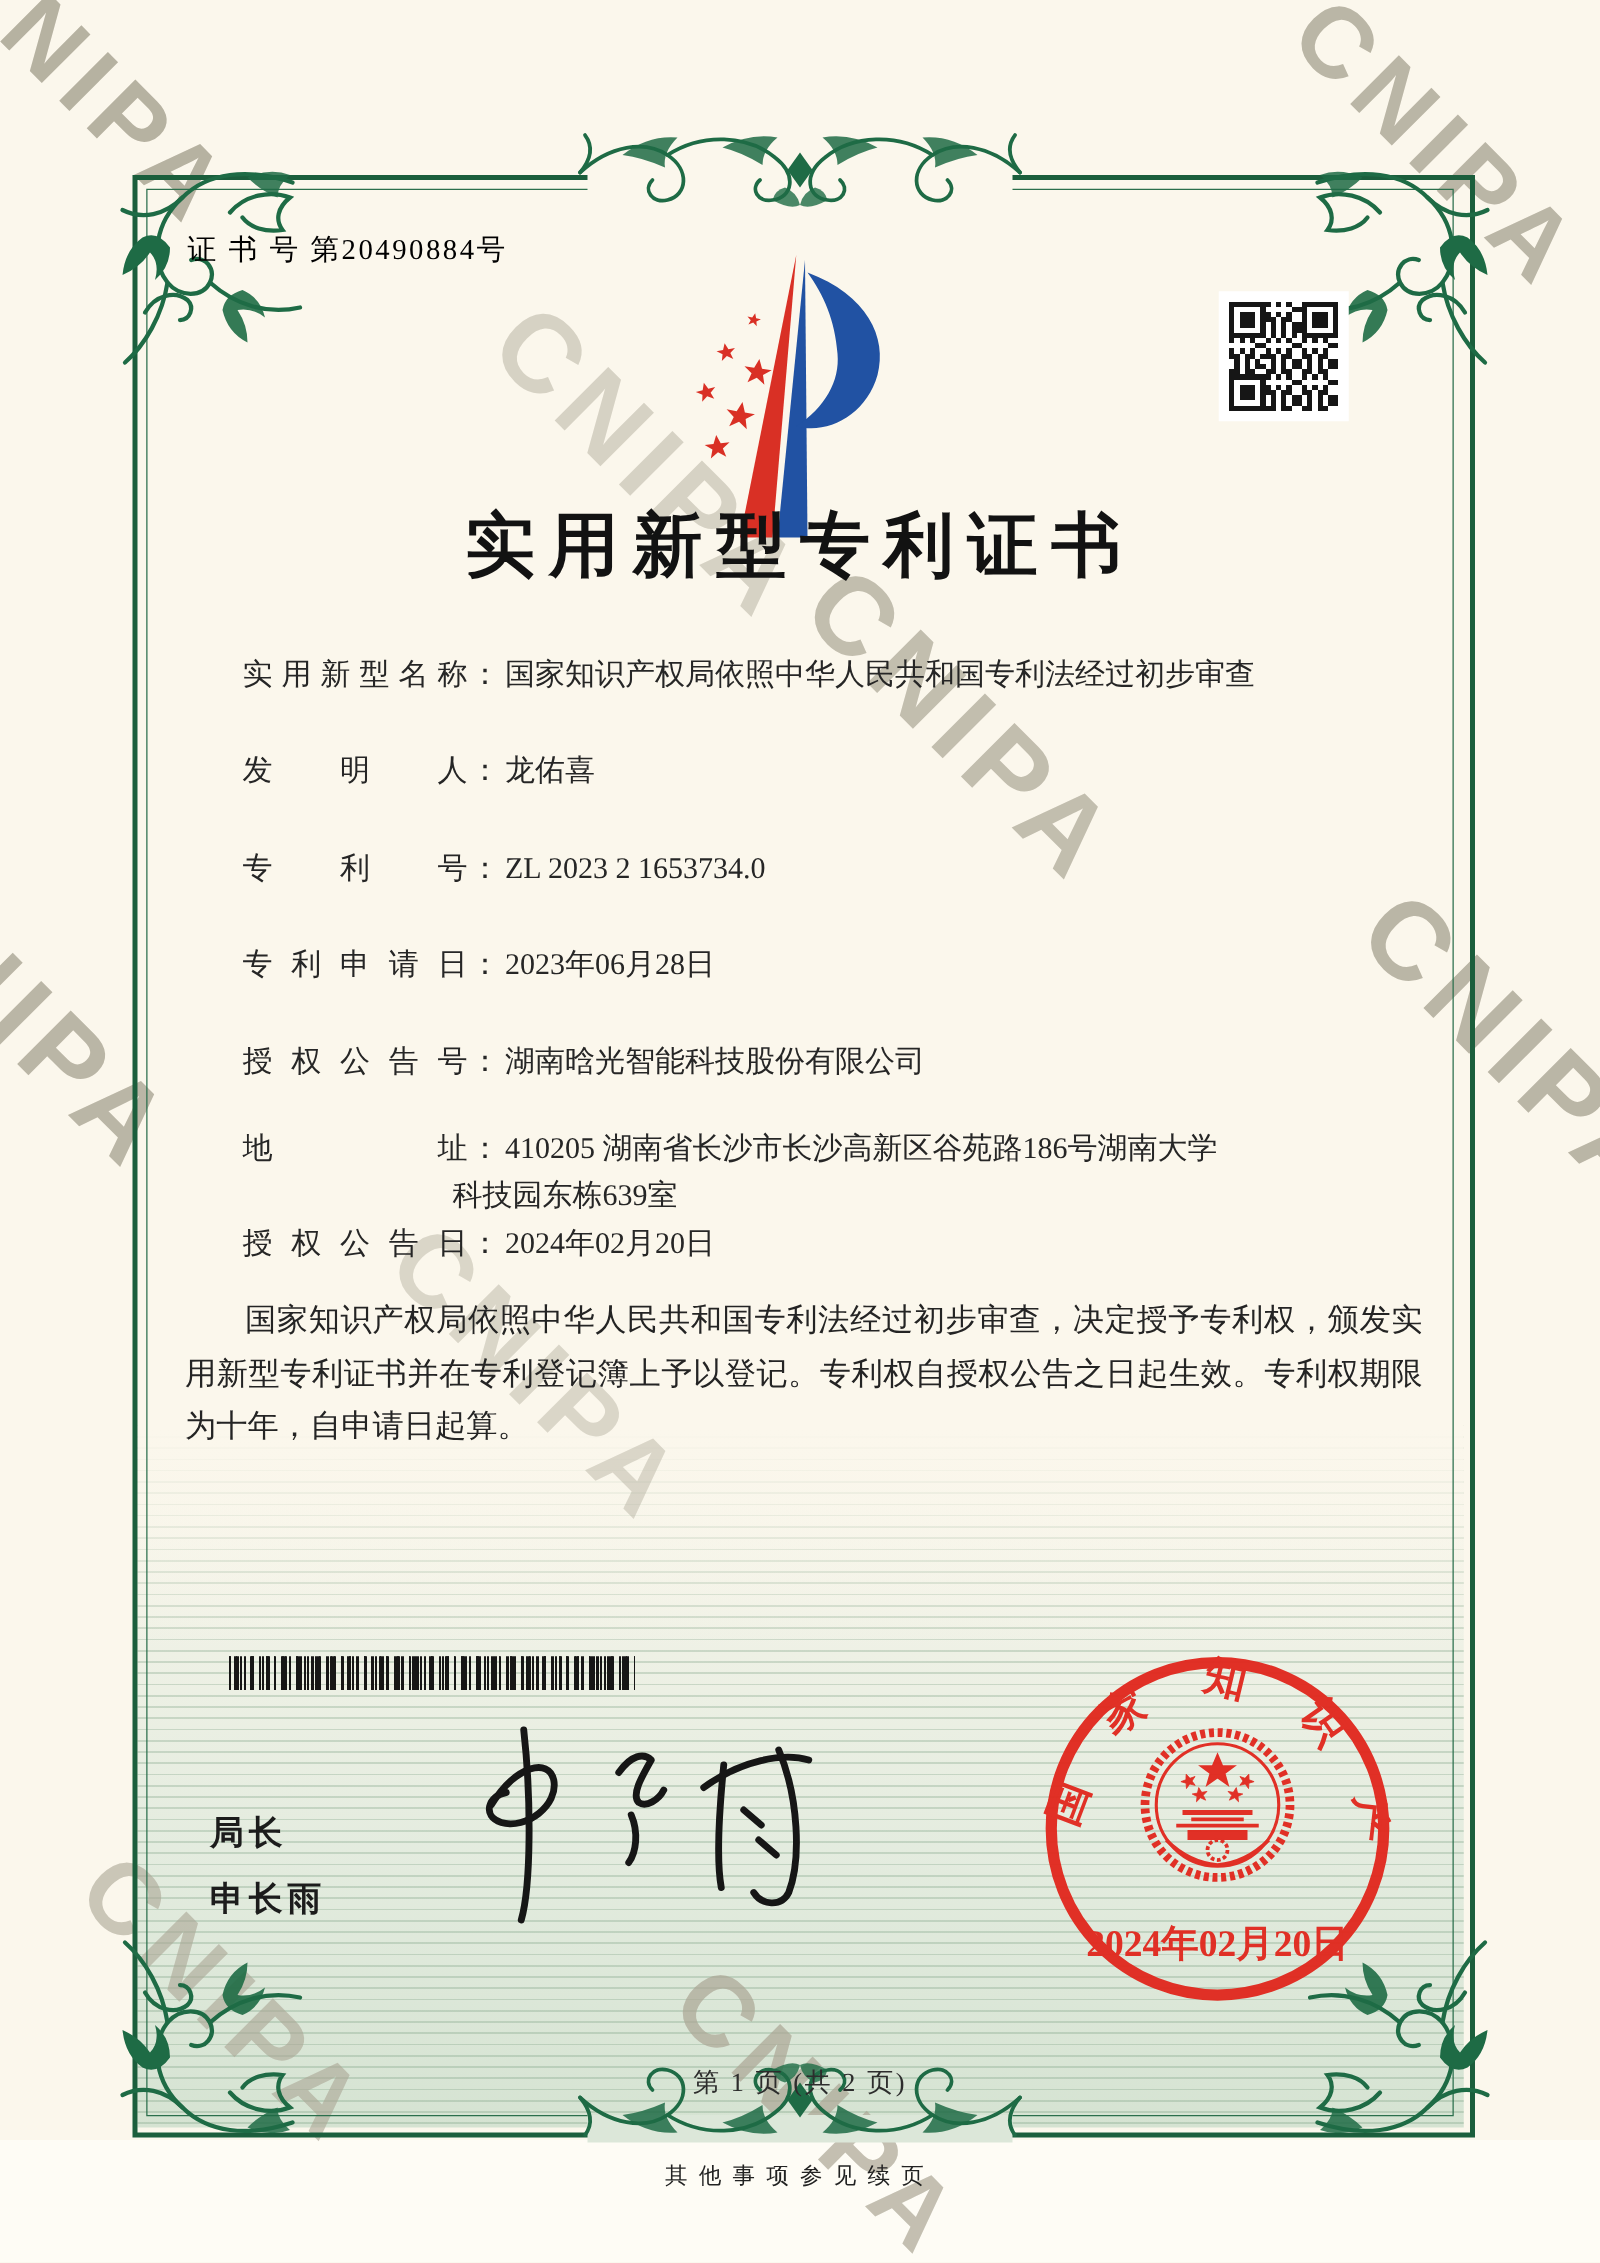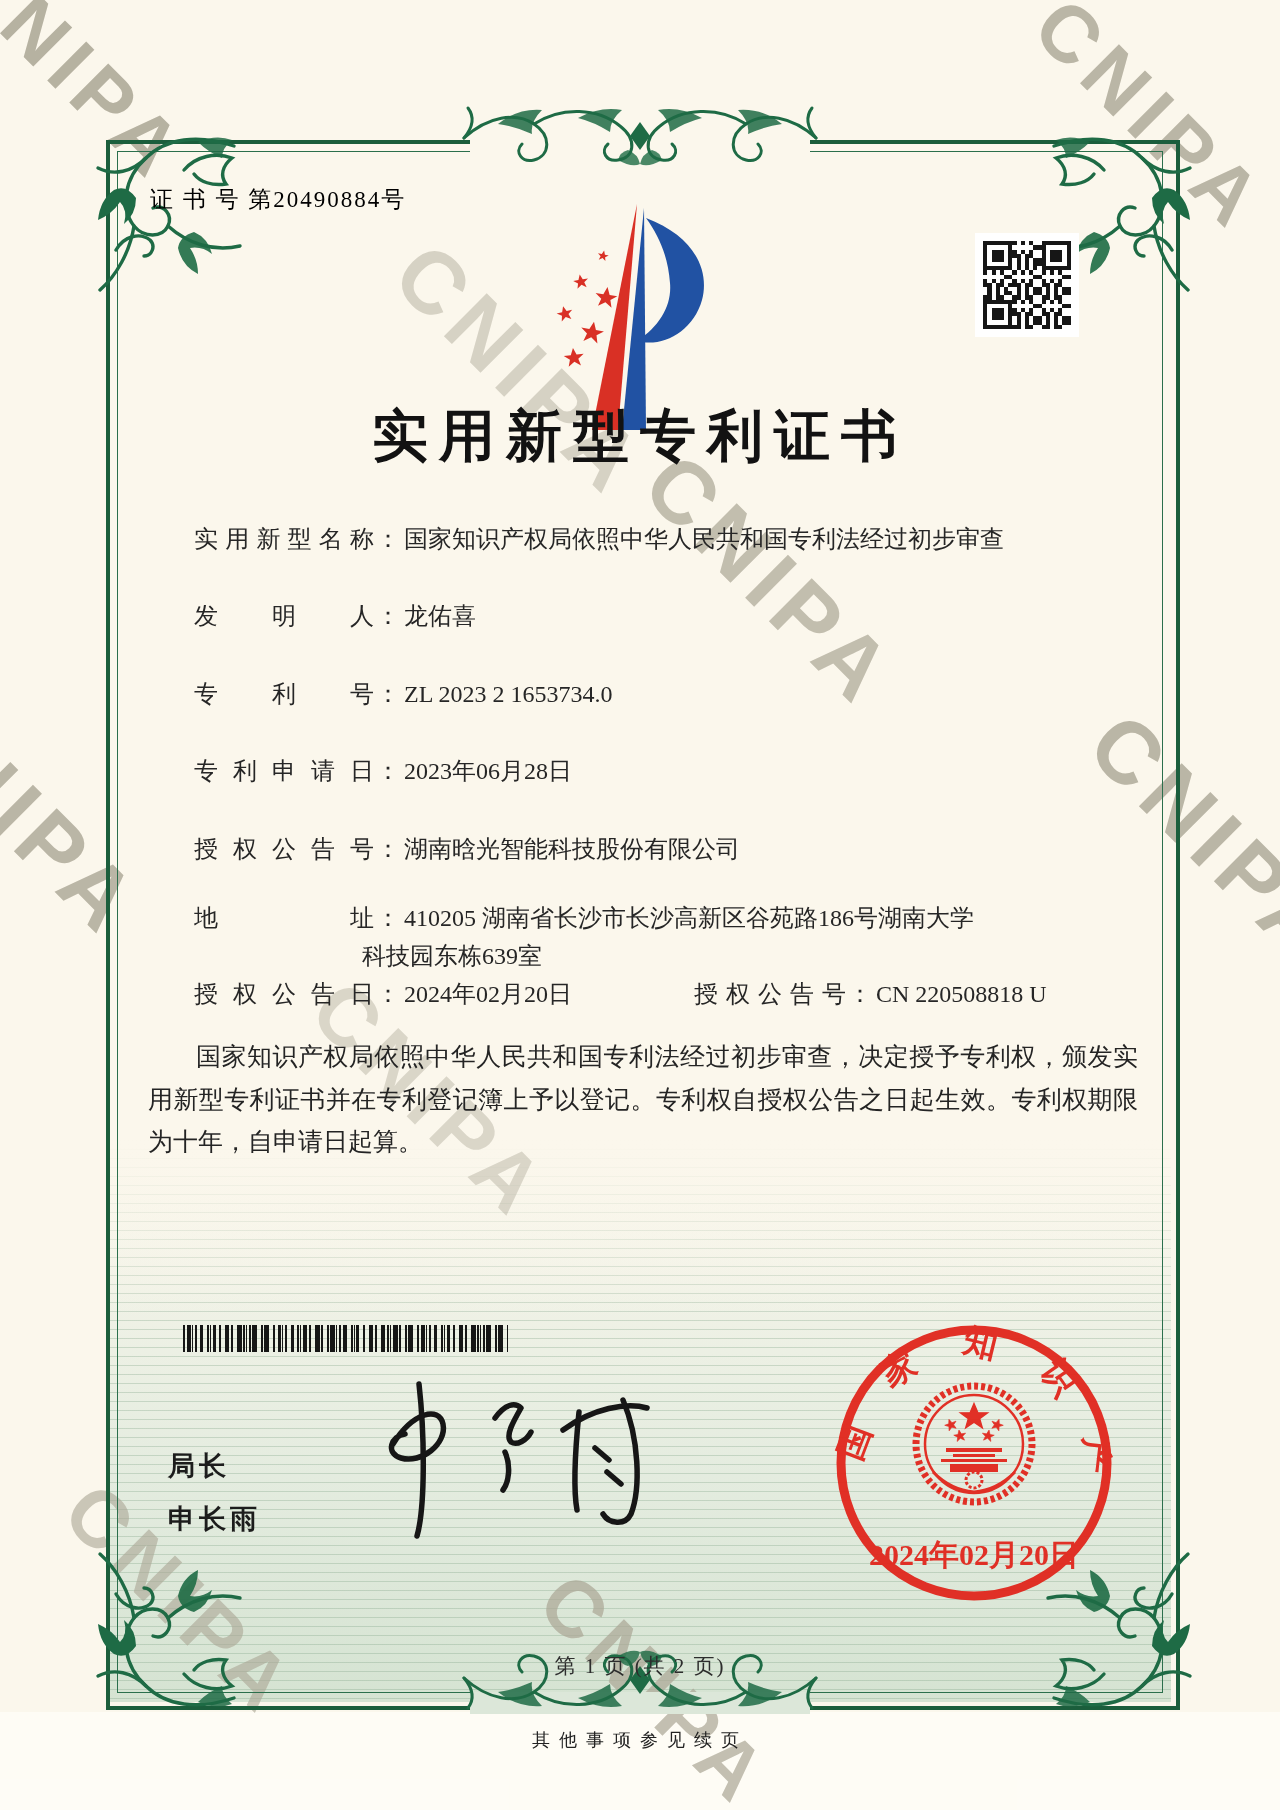--- a/index.html
+++ b/index.html
@@ -421,23 +421,20 @@
 </div>
 <div class="frow" style="top:833px">
   <span class="flabel">授权公告号</span><span class="fcolon">：</span><span>湖南晗光智能科技股份有限公司</span>
 </div>
 <div class="frow" style="top:902px;height:80px">
   <span class="flabel">地址</span><span class="fcolon">：</span><span>410205 湖南省长沙市长沙高新区谷苑路186号湖南大学</span>
   <span class="addr2">科技园东栋639室</span>
 </div>
 <div class="frow" style="top:978px">
   <span class="flabel">授权公告日</span><span class="fcolon">：</span><span>2024年02月20日</span>
-  <span class="grant2">
-    <span class="flabel narrow">授权公告号</span><span class="fcolon">：</span><span>CN 220508818 U</span>
-  </span>
 </div>
 
 <div class="abs paras">
   <p>国家知识产权局依照中华人民共和国专利法经过初步审查，决定授予专利权，颁发实用新型专利证书并在专利登记簿上予以登记。专利权自授权公告之日起生效。专利权期限为十年，自申请日起算。</p>
 </div>
 
 <div class="abs barcode"></div>
 
 <div class="abs signoff">
   <div>局长</div>

